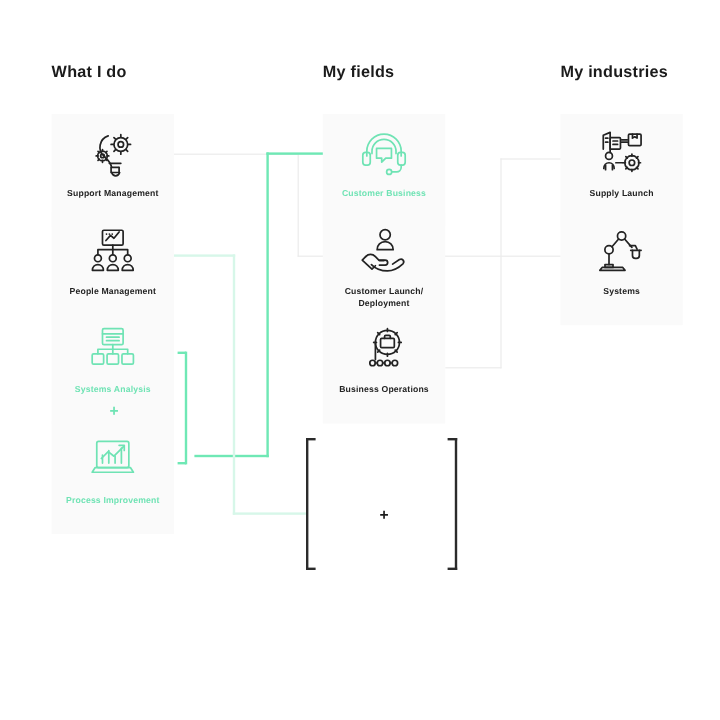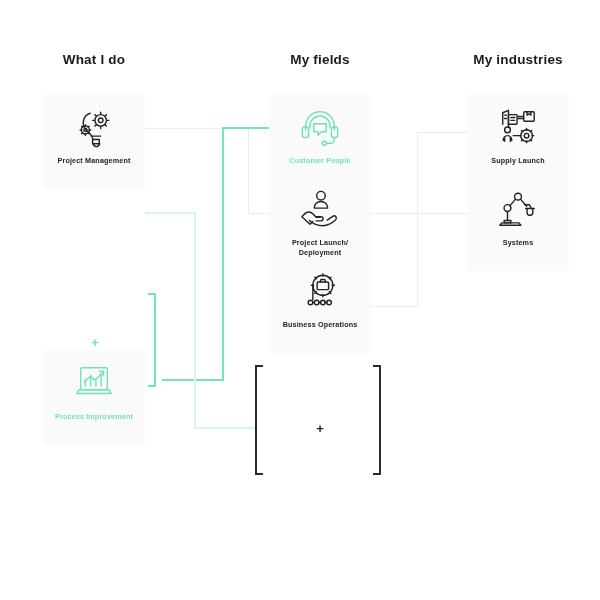--- a/index.html
+++ b/index.html
@@ -20,21 +20,20 @@
     width: 600px;
     height: 600px;
   }
   .col-title {
     position: absolute;
     font-size: 13.5px;
     font-weight: bold;
     color: #1b1b1b;
     letter-spacing: .2px;
     white-space: nowrap;
-    text-align: center;
   }
   #title-left   { left: 43px;  top: 52px; width: 102px; }
   #title-mid    { left: 269px; top: 52px; width: 102px; }
   #title-right  { left: 467px; top: 52px; width: 102px; }
 
   .card {
     position: absolute;
     width: 102px;
     background: #fafafa;
     box-sizing: border-box;
@@ -133,24 +132,58 @@
         <path d="M23 38.5c.7 2 2 3 3.5 3s2.8-1 3.5-3"></path>
         <path d="M21 30.5h10"></path>
         <circle cx="31" cy="14" r="6"></circle>
         <circle cx="31" cy="14" r="2.4"></circle>
         <path d="M31 5.5v2M31 20.5v2M39.5 14h-2M24.5 14h-2M37 8l-1.4 1.4M26.4 18.6 25 20M37 20l-1.4-1.4M26.4 9.4 25 8"></path>
         <circle cx="15" cy="24" r="4.2"></circle>
         <circle cx="15" cy="24" r="1.6"></circle>
         <path d="M15 18.5v1.6M15 28v1.6M20.5 24h-1.6M11.1 24H9.5M18.9 20.1l-1.1 1.1M12.2 26.8l-1.1 1.1M18.9 27.9l-1.1-1.1M12.2 21.2l-1.1-1.1"></path>
       </svg>
     </span>
-    <span class="label">Project Management</span>
-  </div>
-
-
+    <span class="label">Support Management</span>
+  </div>
+
+  <div class="card tall" style="left:43px; top:177px;">
+    <span class="icon">
+      <svg viewBox="0 0 48 44" width="46" height="42" fill="none" stroke="#232323" stroke-width="1.5" stroke-linecap="round" stroke-linejoin="round">
+        <rect x="15" y="3" width="18" height="13" rx="1.2"></rect>
+        <path d="M18 12l4-4.5 3 2.5 4.5-5.5"></path>
+        <path d="M18.5 6.3h.01M21 6.3h.01M23.5 6.3h.01"></path>
+        <path d="M24 16v4M11 24v-4h26v4"></path>
+        <path d="M24 20v4"></path>
+        <circle cx="11" cy="27.5" r="3"></circle>
+        <path d="M6.2 38c0-3 2.2-5 4.8-5s4.8 2 4.8 5z"></path>
+        <circle cx="24" cy="27.5" r="3"></circle>
+        <path d="M19.2 38c0-3 2.2-5 4.8-5s4.8 2 4.8 5z"></path>
+        <circle cx="37" cy="27.5" r="3"></circle>
+        <path d="M32.2 38c0-3 2.2-5 4.8-5s4.8 2 4.8 5z"></path>
+      </svg>
+    </span>
+    <span class="label">People Management</span>
+  </div>
+
+  <div class="card tall green" style="left:43px; top:259px;">
+    <span class="icon">
+      <svg viewBox="0 0 48 44" width="46" height="42" fill="none" stroke="#6fe3b4" stroke-width="1.5" stroke-linecap="round" stroke-linejoin="round">
+        <rect x="15" y="3" width="18" height="14" rx="1.3"></rect>
+        <path d="M15 7.5h18"></path>
+        <path d="M18.5 10.5h11M18.5 13.5h11"></path>
+        <path d="M24 17v4"></path>
+        <path d="M11 25v-4h26v4"></path>
+        <path d="M24 21v4"></path>
+        <rect x="6" y="25" width="10" height="9" rx="1.2"></rect>
+        <rect x="19" y="25" width="10" height="9" rx="1.2"></rect>
+        <rect x="32" y="25" width="10" height="9" rx="1.2"></rect>
+      </svg>
+    </span>
+    <span class="label">Systems Analysis</span>
+  </div>
 
   <div class="plus green" style="left:85px; top:336px;">+</div>
 
   <div class="card tall green" style="left:43px; top:351px;">
     <span class="icon">
       <svg viewBox="0 0 48 44" width="46" height="42" fill="none" stroke="#6fe3b4" stroke-width="1.5" stroke-linecap="round" stroke-linejoin="round">
         <rect x="10" y="5" width="28" height="23" rx="1.6"></rect>
         <path d="M6 32h36l-2.5-4H8.5z"></path>
         <path d="M15 24v-7M20.5 24v-11M26 24v-6M31.5 24v-13"></path>
         <path d="M14 20l6-6 5 4 9-9"></path>
@@ -165,36 +198,36 @@
       <svg viewBox="0 0 48 44" width="46" height="42" fill="none" stroke="#6fe3b4" stroke-width="1.5" stroke-linecap="round" stroke-linejoin="round">
         <path d="M9 24v-4a15 15 0 0 1 30 0v4"></path>
         <path d="M13.5 22v-2a10.5 10.5 0 0 1 21 0v2"></path>
         <rect x="5.5" y="21" width="6.5" height="11" rx="2.4"></rect>
         <rect x="36" y="21" width="6.5" height="11" rx="2.4"></rect>
         <path d="M39 32v2a4 4 0 0 1-4 4h-4"></path>
         <circle cx="28.5" cy="38" r="2.2"></circle>
         <path d="M17.5 17.5h13v8.5h-5l-3.5 3.5V26h-4.5z"></path>
       </svg>
     </span>
-    <span class="label">Customer People</span>
+    <span class="label">Customer Business</span>
   </div>
 
   <div class="card tall2" style="left:269px; top:177px;">
     <span class="icon">
       <svg viewBox="0 0 48 44" width="46" height="42" fill="none" stroke="#232323" stroke-width="1.5" stroke-linecap="round" stroke-linejoin="round">
         <circle cx="25" cy="7" r="4.5"></circle>
         <path d="M18 20c0-4 3-7 7-7s7 3 7 7z"></path>
         <path d="M8 26c2.5-2.5 6-2.5 8.5 0l3 3h5.5a2.2 2.2 0 0 1 0 4.4h-5"></path>
         <path d="M20 29.5h4"></path>
         <path d="M13 33c3.5 3.5 9 5.5 14 5.5 5 0 9-2 13.5-6.2a2.4 2.4 0 0 0-3-3.7l-6 4"></path>
         <path d="M8 26l-3 3 8.5 8 3-3"></path>
       </svg>
     </span>
     <span class="label">
-      <span>Project Launch/</span><br>
+      <span>Customer Launch/</span><br>
       <span>Deployment</span>
     </span>
   </div>
 
   <div class="card tall" style="left:269px; top:259px;">
     <span class="icon">
       <svg viewBox="0 0 48 44" width="46" height="42" fill="none" stroke="#232323" stroke-width="1.5" stroke-linecap="round" stroke-linejoin="round">
         <circle cx="27" cy="15" r="10.5"></circle>
         <path d="M27 3v2.4M27 24.6V27M39 15h-2.4M17.4 15H15M35.5 6.5l-1.7 1.7M20.2 21.8l-1.7 1.7M35.5 23.5l-1.7-1.7M20.2 8.2l-1.7-1.7"></path>
         <rect x="21" y="11.5" width="12" height="8" rx="1"></rect>

